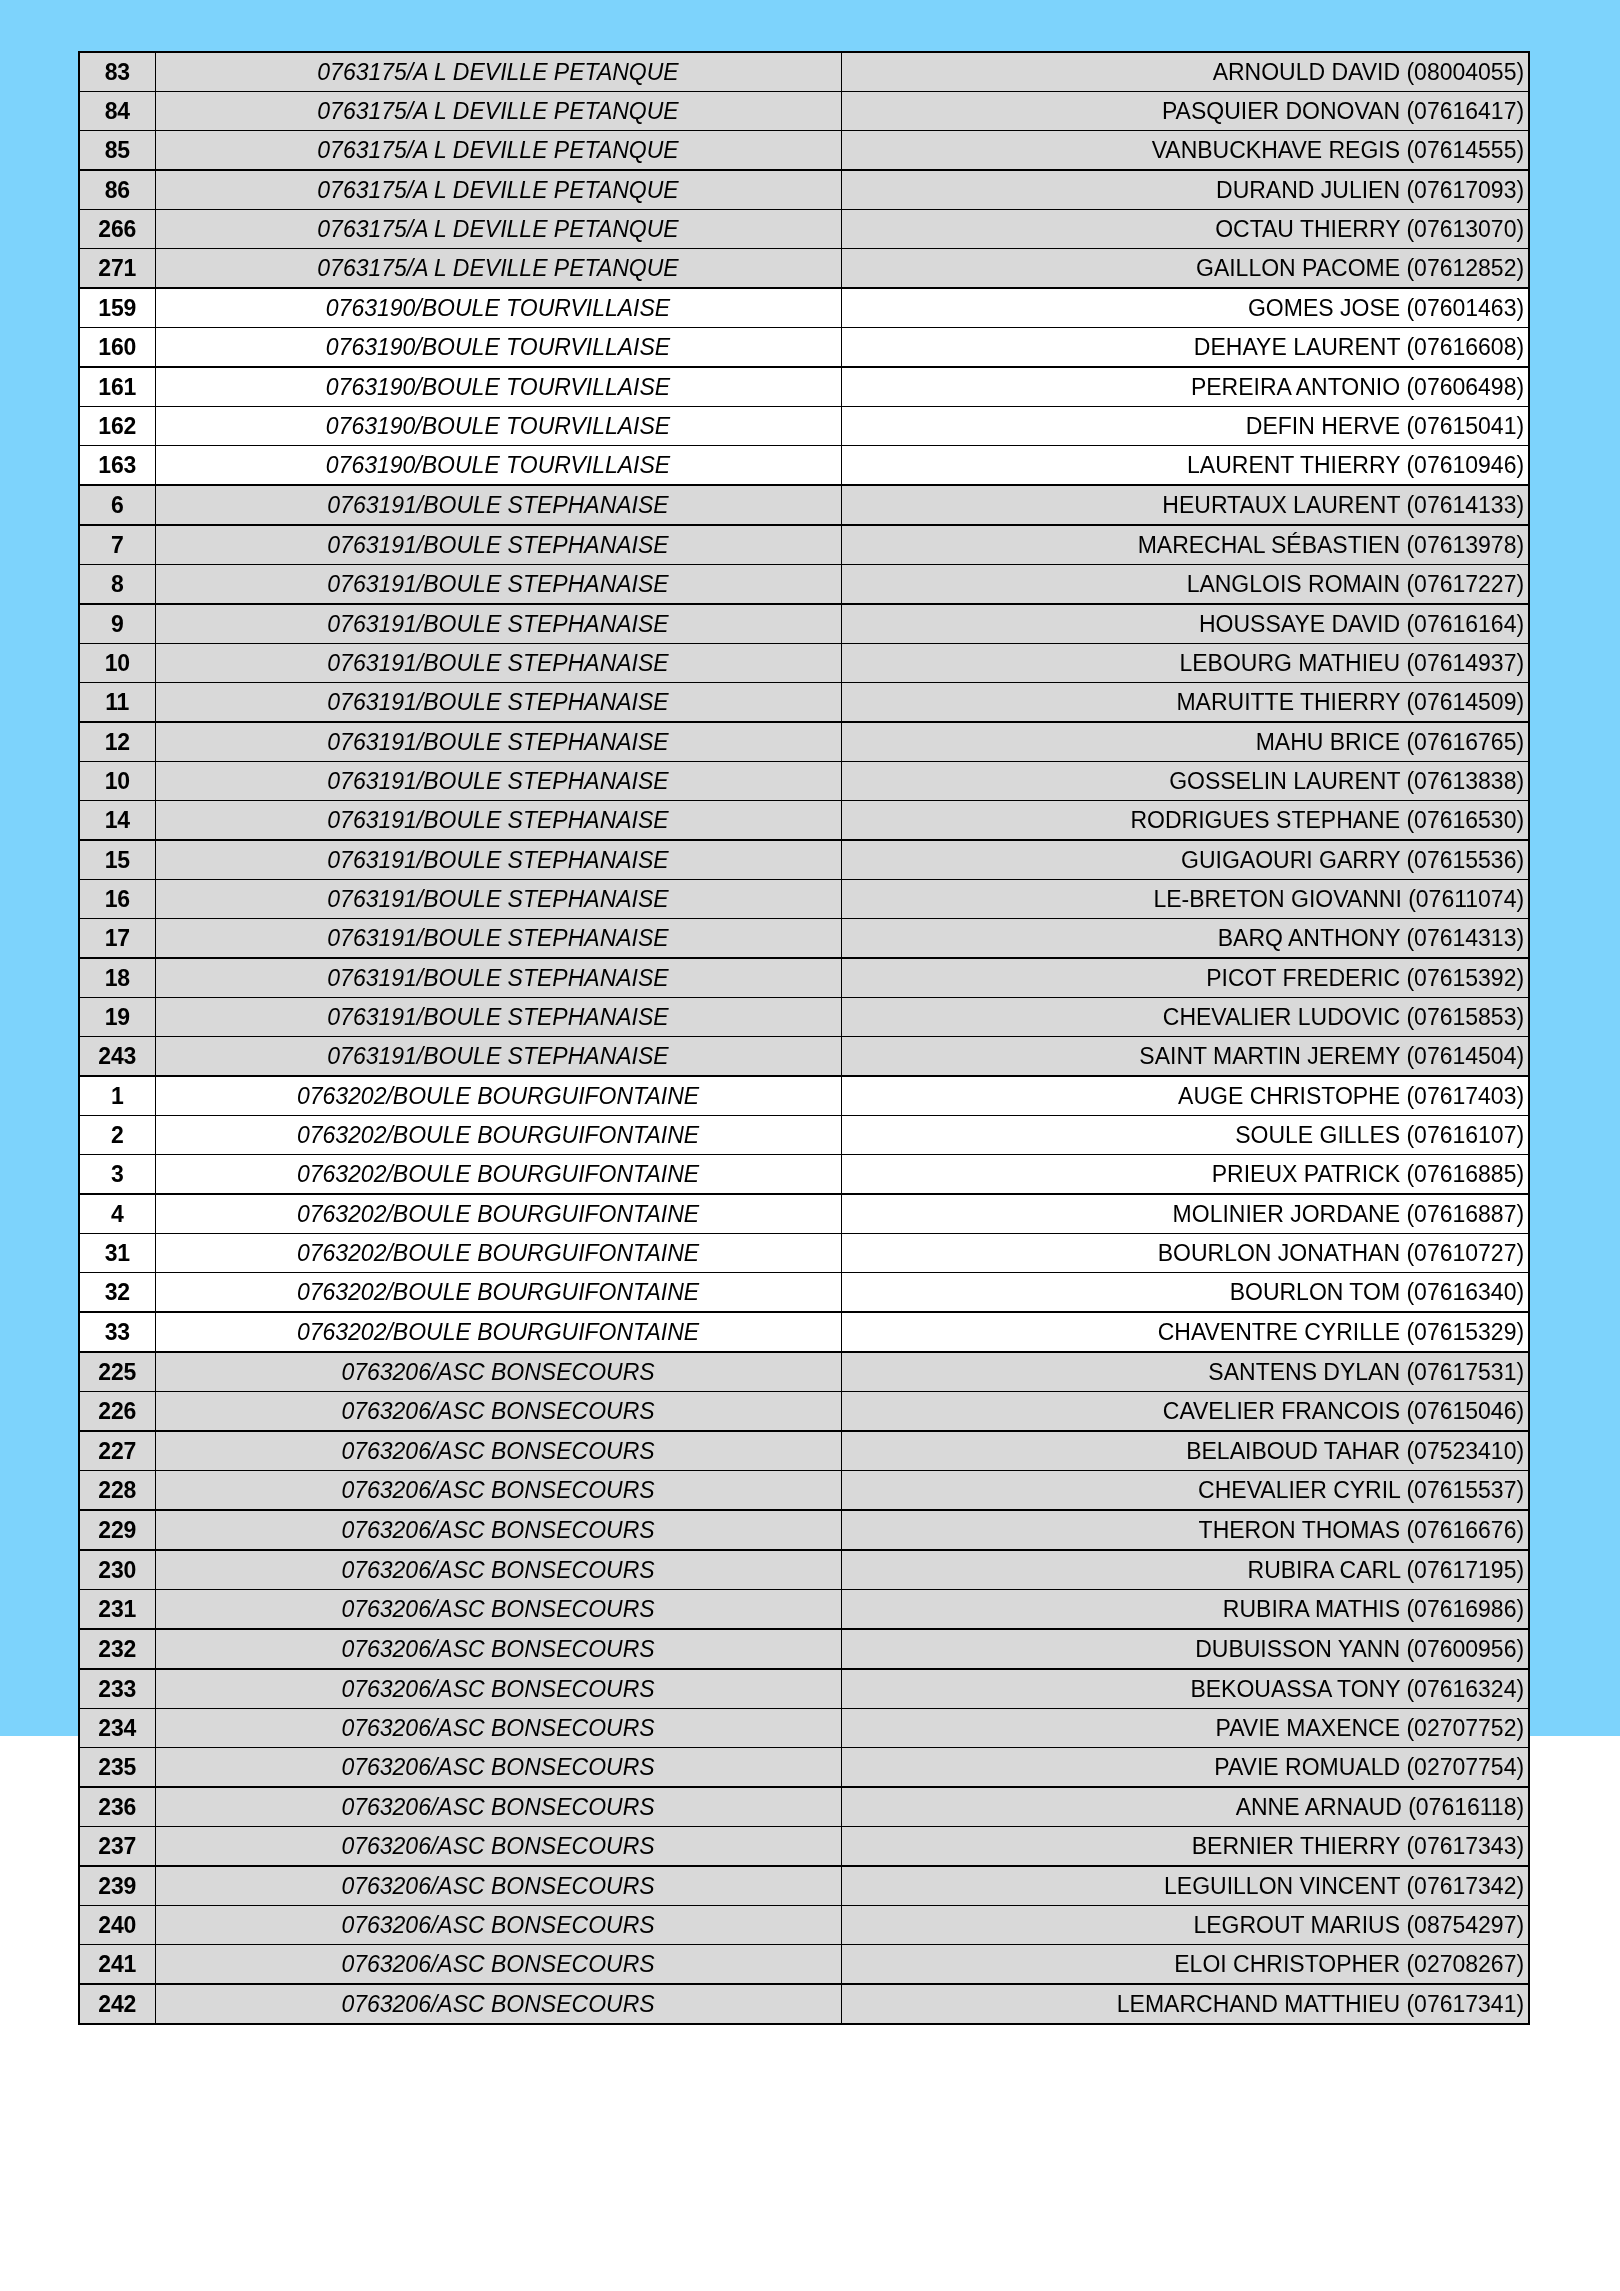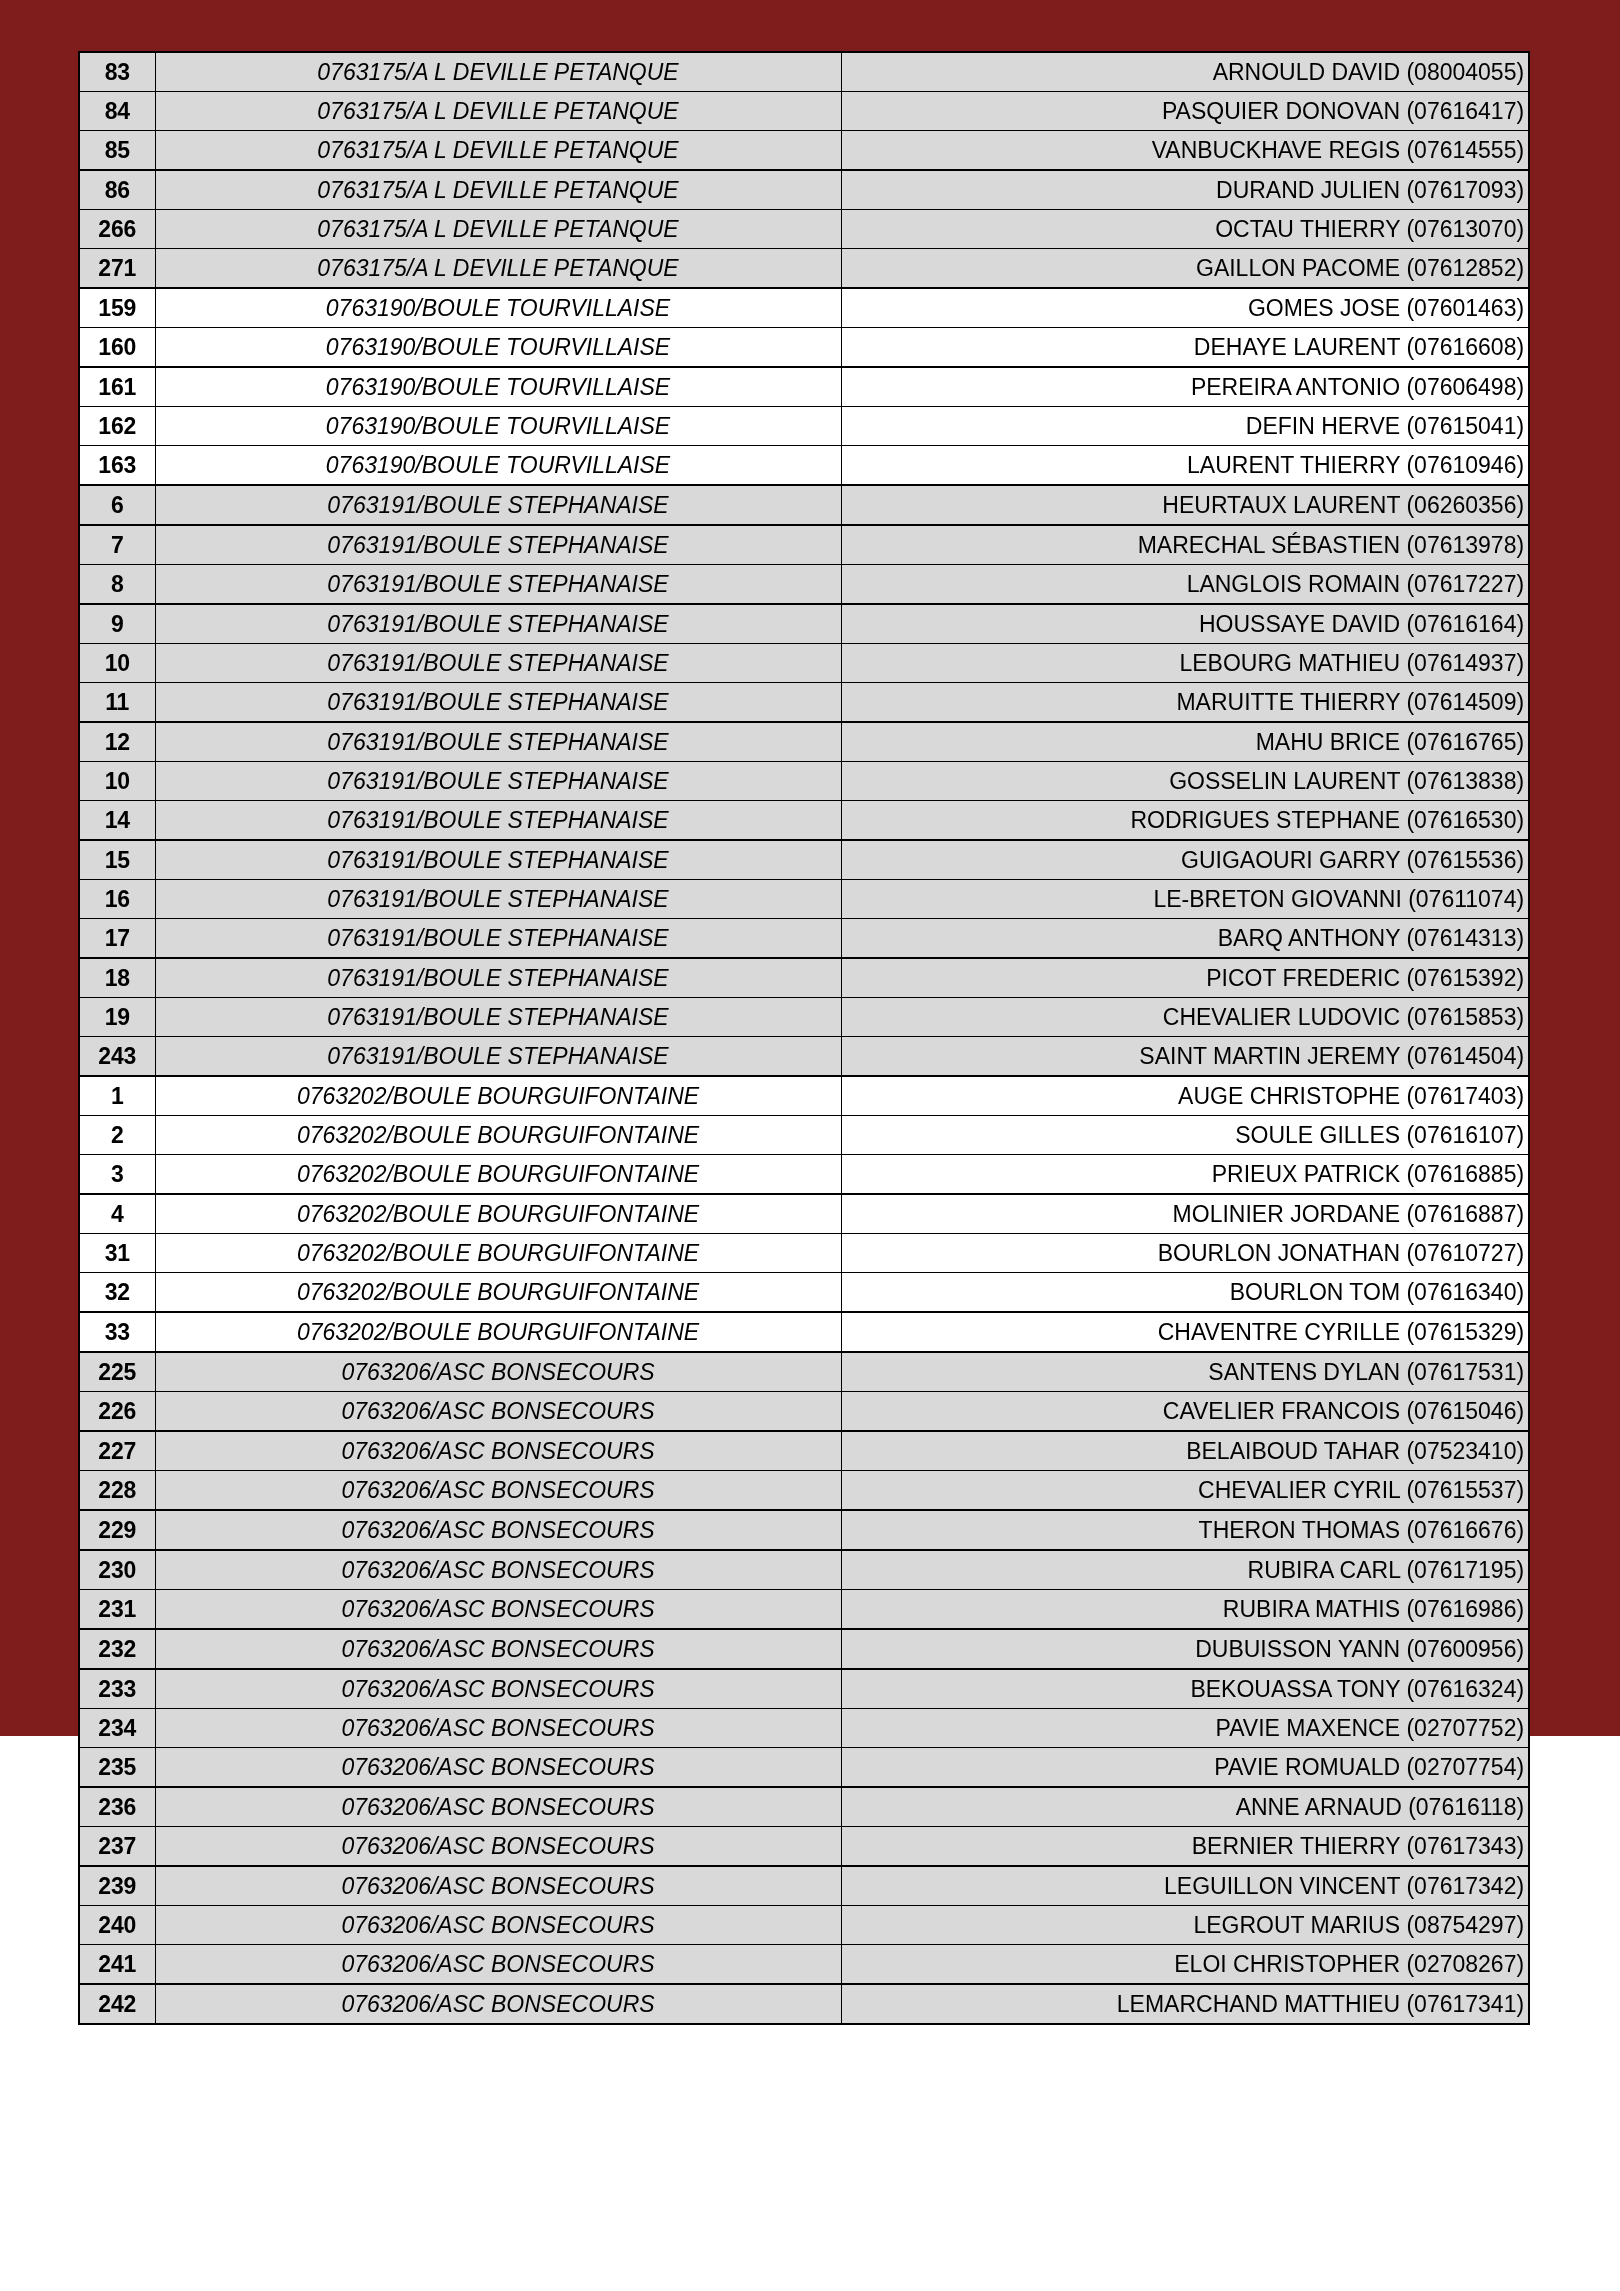--- a/index.html
+++ b/index.html
@@ -13,21 +13,21 @@
     height: 2292px;
     font-family: "Liberation Sans", sans-serif;
     color: #000000;
     -webkit-font-smoothing: antialiased;
   }
   .page {
     position: relative;
     width: 1620px;
     height: 1736px;
     box-sizing: border-box;
-    background: #7f1d1d;
+    background: #7dd3fc;
   }
   .table-wrap {
     position: absolute;
     left: 78px;
     top: 51px;
     width: 1451px;
   }
   table.roster {
     border-collapse: collapse;
     table-layout: fixed;
@@ -139,21 +139,21 @@
             <td class="player">DEFIN HERVE (07615041)</td>
           </tr>
           <tr class="plain thick-bottom">
             <td class="num">163</td>
             <td class="club">0763190/BOULE TOURVILLAISE</td>
             <td class="player">LAURENT THIERRY (07610946)</td>
           </tr>
           <tr class="shade thick-bottom">
             <td class="num">6</td>
             <td class="club">0763191/BOULE STEPHANAISE</td>
-            <td class="player">HEURTAUX LAURENT (06260356)</td>
+            <td class="player">HEURTAUX LAURENT (07614133)</td>
           </tr>
           <tr class="shade">
             <td class="num">7</td>
             <td class="club">0763191/BOULE STEPHANAISE</td>
             <td class="player">MARECHAL SÉBASTIEN (07613978)</td>
           </tr>
           <tr class="shade thick-bottom">
             <td class="num">8</td>
             <td class="club">0763191/BOULE STEPHANAISE</td>
             <td class="player">LANGLOIS ROMAIN (07617227)</td>

